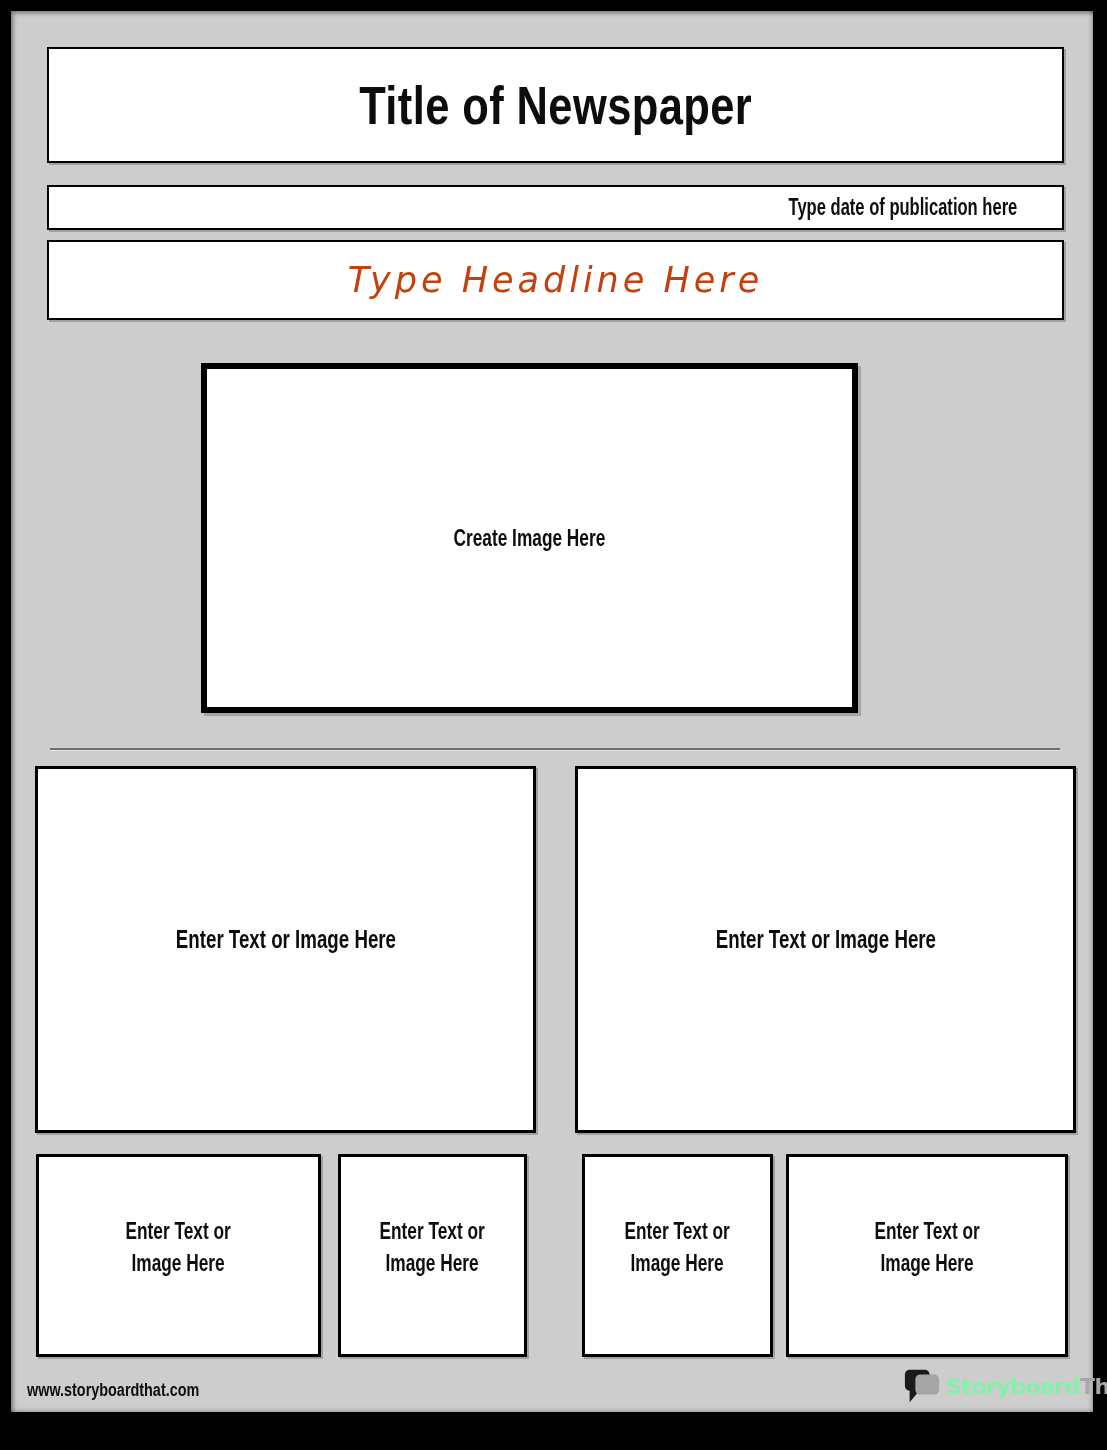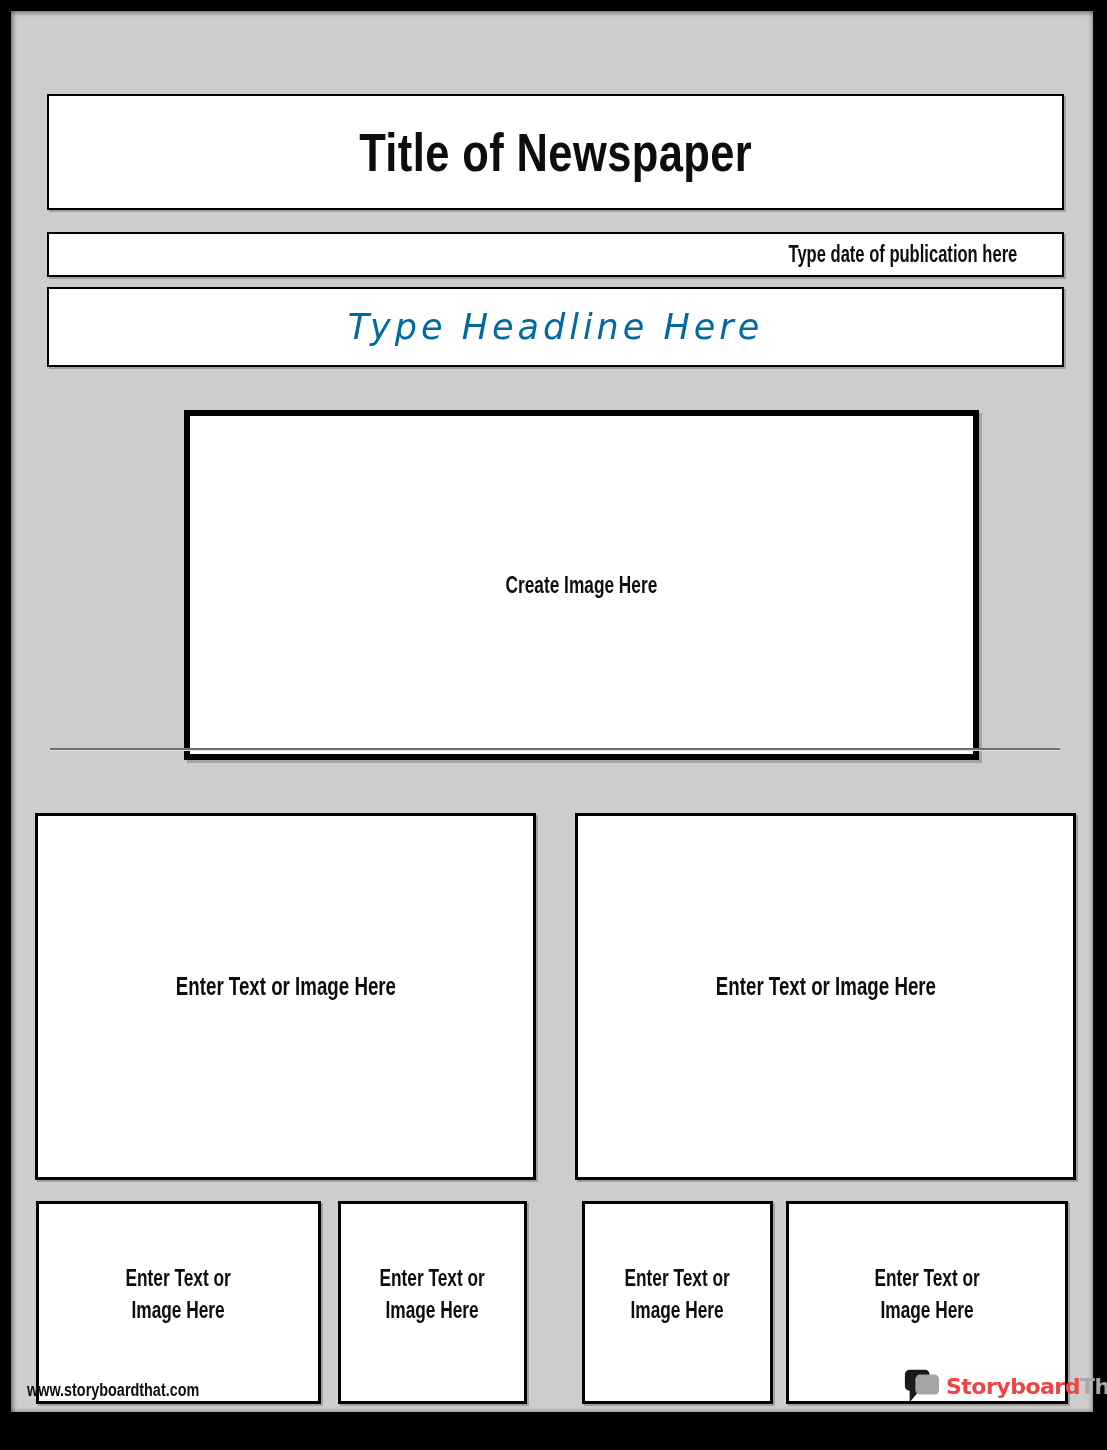--- a/index.html
+++ b/index.html
@@ -11,62 +11,62 @@
   .canvas {
     position:absolute; left:11px; top:11px; width:1082px; height:1401px;
     background:#cdcdcd;
     box-shadow: inset 4px 4px 4px -2px rgba(0,0,0,0.45),
                 inset -3px -3px 4px -2px rgba(0,0,0,0.30);
   }
   .box {
     position:absolute; background:#ffffff; border:2px solid #000000;
     box-shadow:2px 2px 0 rgba(0,0,0,0.22);
     display:flex; align-items:center; justify-content:center;
-    box-sizing:border-box; text-align:center;margin-top:47px;
+    box-sizing:border-box; text-align:center;
   }
   .title-box    { left:47px;  top:47px;   width:1017px; height:116px; }
   .date-box     { left:47px;  top:185px;  width:1017px; height:45px;justify-content:flex-end;  }
   .headline-box { left:47px;  top:240px;  width:1017px; height:80px;  }
-  .image-box    { left:184px; top:363px;  width:795px;  height:350px; border-width:6px;
+  .image-box    { left:201px; top:363px;  width:657px;  height:350px; border-width:6px;
                   box-shadow:3px 3px 0 rgba(0,0,0,0.20);text-align:right; }
   .divider      { position:absolute; left:50px; top:748px; width:1010px; height:2px;
                   background:#6e6e6e; border-bottom:1px solid #e3e3e3; }
   .col-left     { left:35px;  top:766px;  width:501px;  height:367px; border-width:3px; }
   .col-right    { left:575px; top:766px;  width:501px;  height:367px; border-width:3px; }
   .small-1      { left:36px;  top:1154px; width:285px;  height:203px; border-width:3px; }
   .small-2      { left:338px; top:1154px; width:189px;  height:203px; border-width:3px; }
   .small-3      { left:582px; top:1154px; width:191px;  height:203px; border-width:3px; }
   .small-4      { left:786px; top:1154px; width:282px;  height:203px; border-width:3px; }
 
   .cond   { font-weight:bold; color:#0d0d0d; }
   .squish { display:inline-block; transform:scaleX(0.72); transform-origin:center;
             white-space:nowrap; }
   .title-text    { font-size:53px; transform:scaleX(0.82); letter-spacing:0.5px; }
   .date-text     { font-size:23px; }
   .headline-text { font-family:"DejaVu Sans", sans-serif; font-style:italic;
-                   font-size:35px; letter-spacing:4px; color:#0369a1; }
+                   font-size:35px; letter-spacing:4px; color:#c2410c; }
   .create-text   { font-size:24px; }
   .enter-text    { font-size:26px; margin-top:-20px; }
   .small-text    { font-size:24px; line-height:1.3; margin-top:-18px; }
   .small-text span { display:block; }
 
   .footer-url {
     position:absolute; left:27px; top:1380px;
     font-size:18px; font-weight:bold; color:#0d0d0d;
     transform:scaleX(0.80); transform-origin:left center; white-space:nowrap;
   }
   .logo {
     position:absolute; left:903px; top:1364px; height:44px;
     display:flex; align-items:center; gap:5px;
   }
   .logo-text {
     font-family:"DejaVu Sans", sans-serif; font-weight:bold;
     font-size:22px; letter-spacing:-0.5px; white-space:nowrap;
   }
-  .logo-primary   { color:#ef4444; }
+  .logo-primary   { color:#86efac; }
   .logo-secondary { color:#a8a8a8; }
 </style>
 </head>
 <body>
 
 <div class="page">
   <div class="canvas"></div>
 
   <div class="box title-box">
     <span class="cond squish title-text">Title of Newspaper</span>

